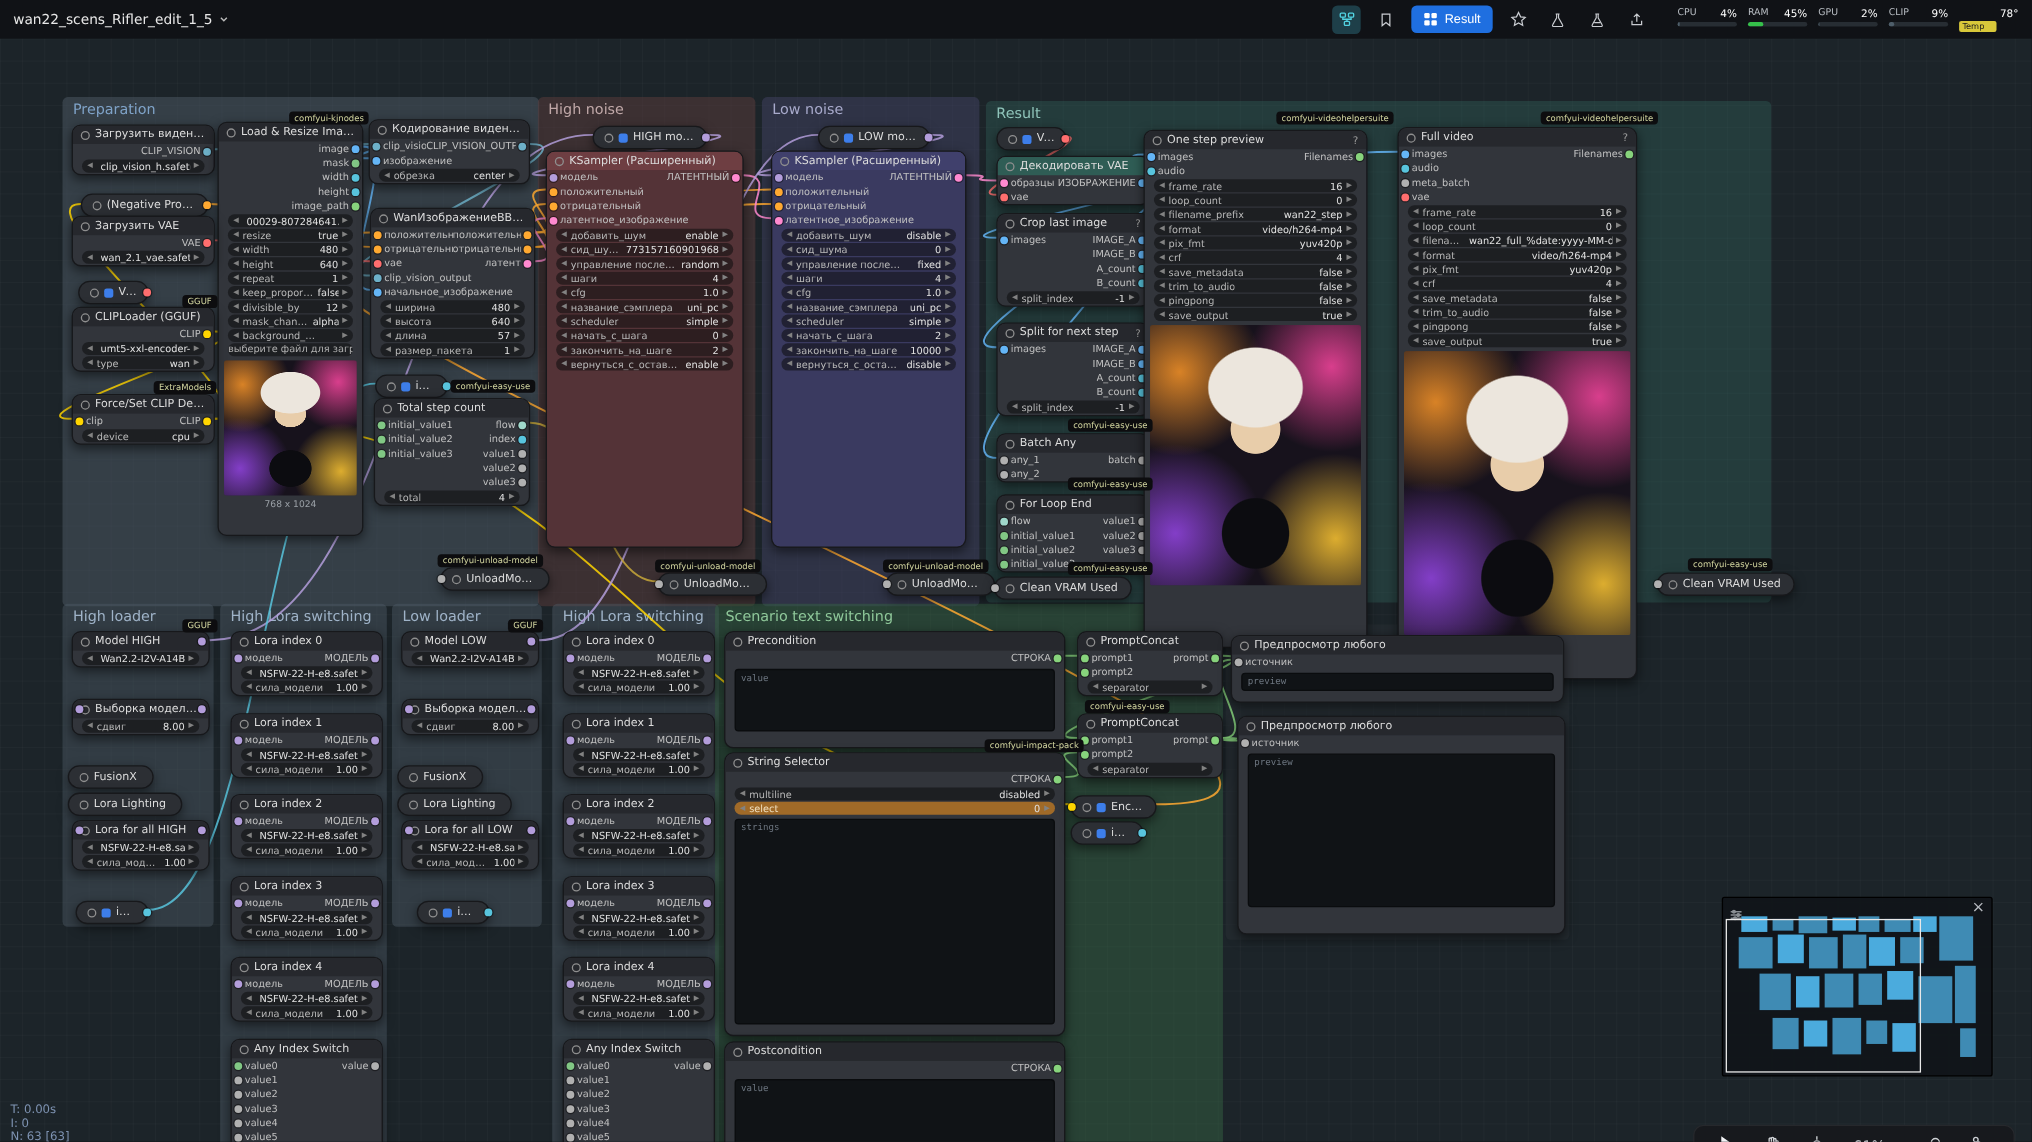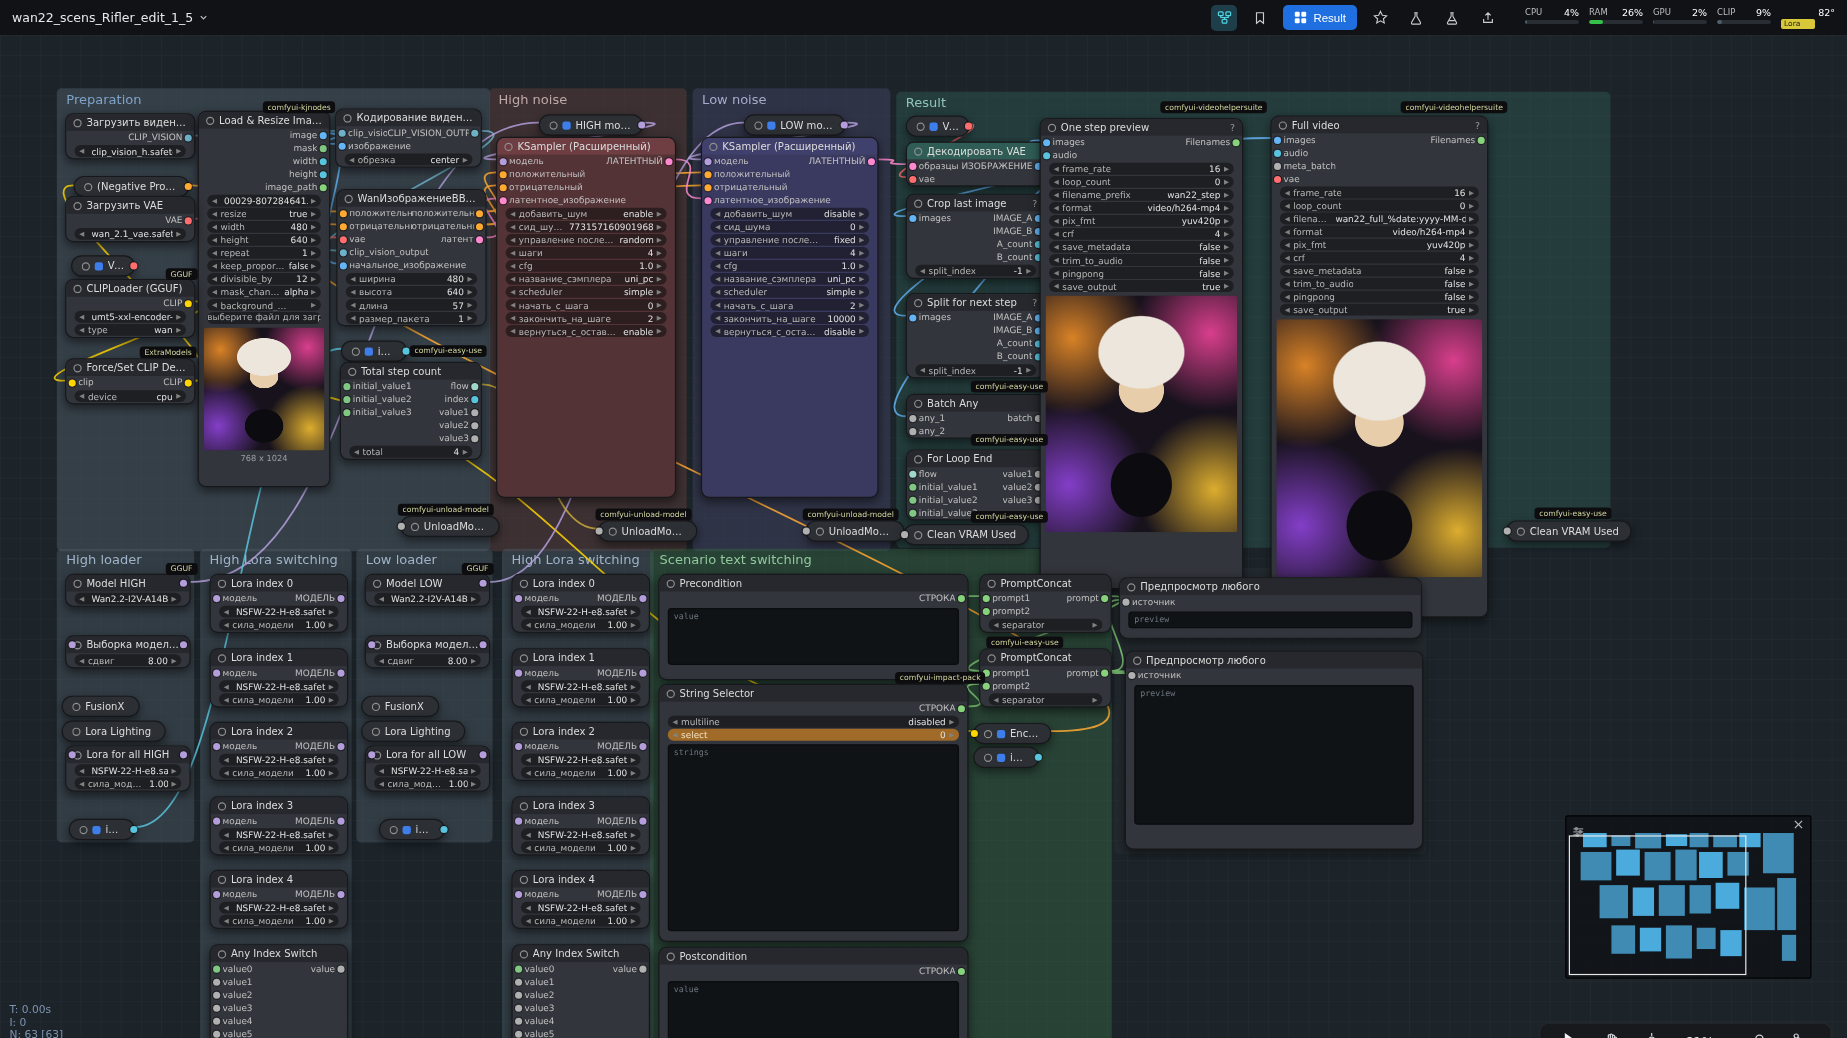--- a/index.html
+++ b/index.html
@@ -144,21 +144,21 @@
               <span class="stat-label">CPU</span>
               <span class="stat-val">4%</span>
             </div>
             <div class="stat-bar">
               <div class="stat-fill" style="width: 4%; background: rgb(78, 94, 106);"></div>
             </div>
           </div>
           <div class="stat">
             <div class="stat-top">
               <span class="stat-label">RAM</span>
-              <span class="stat-val">26%</span>
+              <span class="stat-val">45%</span>
             </div>
             <div class="stat-bar">
               <div class="stat-fill" style="width: 26%; background: rgb(53, 192, 74);"></div>
             </div>
           </div>
           <div class="stat">
             <div class="stat-top">
               <span class="stat-label">GPU</span>
               <span class="stat-val">2%</span>
             </div>
@@ -171,23 +171,23 @@
               <span class="stat-label">CLIP</span>
               <span class="stat-val">9%</span>
             </div>
             <div class="stat-bar">
               <div class="stat-fill" style="width: 9%; background: rgb(78, 94, 106);"></div>
             </div>
           </div>
           <div class="stat">
             <div class="stat-top">
               <span class="stat-label"></span>
-              <span class="stat-val">82°</span>
+              <span class="stat-val">78°</span>
             </div>
-            <span class="temp-chip">Lora</span>
+            <span class="temp-chip">Temp</span>
           </div>
         </div>
     </div>
   </div>
 
   <div class="canvas" id="canvas">
     <div class="layer" id="layer-groups">
         <div class="group" style="left: 48px; top: 45px; width: 366px; height: 391px; background: rgba(78, 90, 102, 0.5);">
           <div class="gtitle" style="color: rgb(127, 163, 200);">Preparation</div>
         </div>

